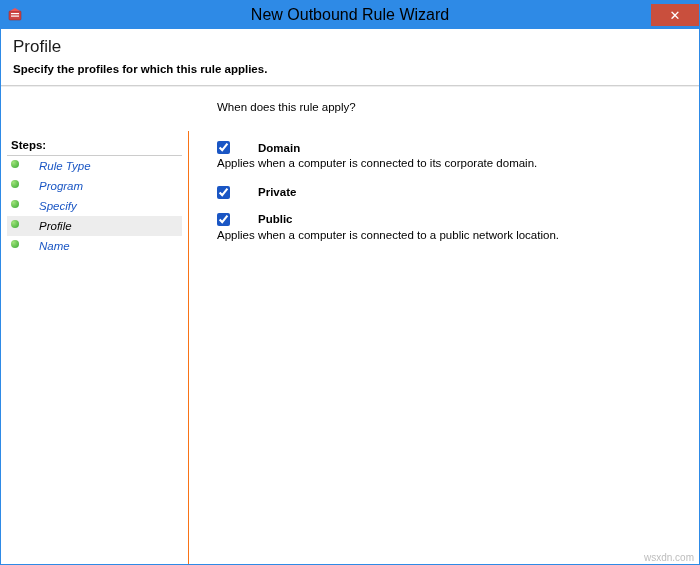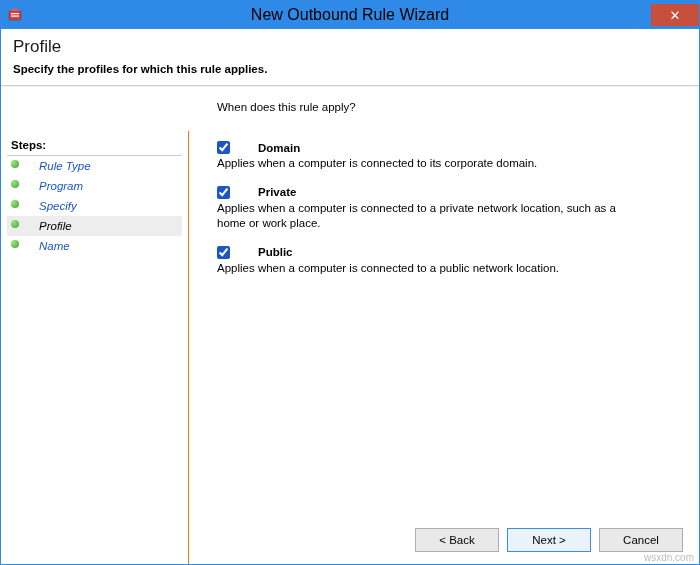--- a/index.html
+++ b/index.html
@@ -90,32 +90,26 @@
           <span class="opt-label">Domain</span>
         </label>
         <div class="opt-desc">Applies when a computer is connected to its corporate domain.</div>
       </div>
 
       <div class="option">
         <label class="opt-row">
           <input type="checkbox" checked="" style="">
           <span class="opt-label">Private</span>
         </label>
-        <div class="opt-desc">Applies when a computer is connected to a private network location, such as a home or work place.</div>
       </div>
 
       <div class="option">
         <label class="opt-row">
           <input type="checkbox" checked="" style="">
           <span class="opt-label">Public</span>
         </label>
         <div class="opt-desc">Applies when a computer is connected to a public network location.</div>
       </div>
 
-      <div class="footer">
-        <button class="btn">&lt; Back</button>
-        <button class="btn default">Next &gt;</button>
-        <button class="btn">Cancel</button>
-      </div>
     </div>
   </div>
 </div>
 <div class="watermark">wsxdn.com</div>
 
 </body></html>

